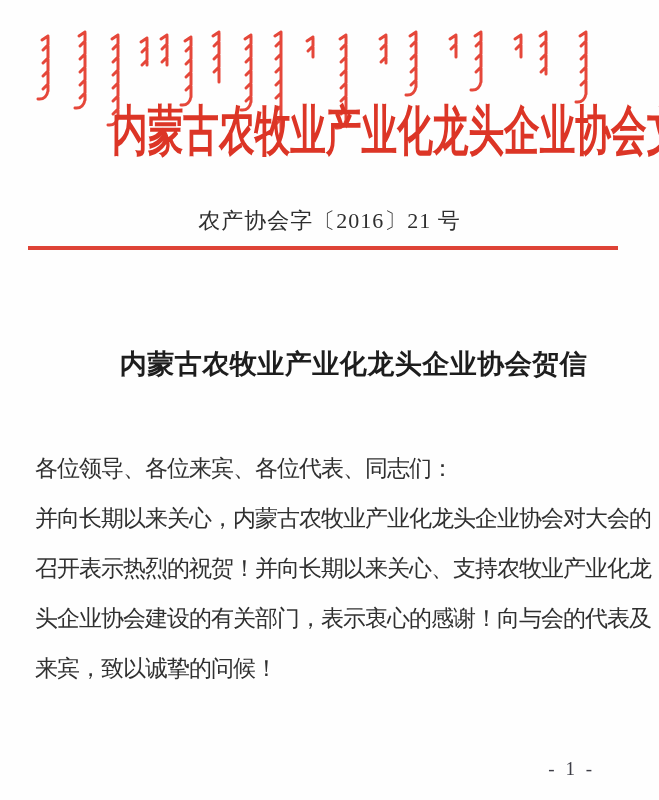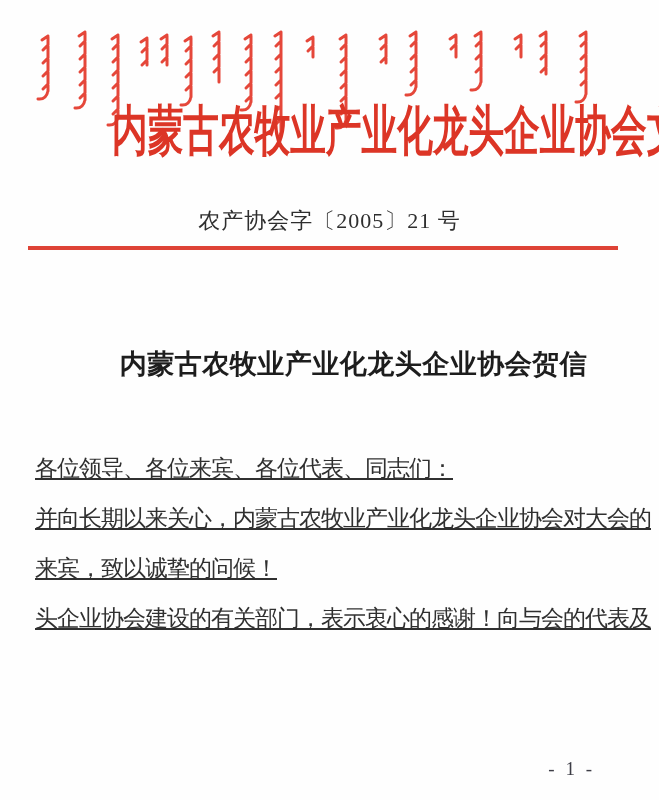--- a/index.html
+++ b/index.html
@@ -68,21 +68,20 @@
     padding-left: 24px;
   }
   .body-text {
     position: absolute;
     left: 35px;
     top: 444px;
     width: 592px;
     font-size: 23px;
     color: #303030;
     letter-spacing: -1px;
-    text-decoration: underline;
   }
   .body-text p {
     margin: 0;
     height: 50px;
     line-height: 50px;
     white-space: nowrap;
   }
   .indent {
     text-indent: 2em;
   }
@@ -118,28 +117,29 @@
         <path d="M420 15 L426 11 M426 11 v22 M426 20 l-5 5"></path>
         <path d="M445 12 L451 8 M451 8 v50 M451 17 l-5 5 M451 30 l-5 5 M451 43 l-5 5 M451 58 q-2 9 -10 8"></path>
         <path d="M485 15 L491 11 M491 11 v22 M491 20 l-5 5"></path>
         <path d="M510 12 L516 8 M516 8 v42 M516 17 l-5 5 M516 30 l-5 5 M516 43 l-5 5"></path>
         <path d="M550 12 L556 8 M556 8 v62 M556 17 l-5 5 M556 30 l-5 5 M556 43 l-5 5 M556 56 l-5 5 M556 70 q-2 9 -10 8"></path>
       </g>
     </svg>
 
   <div class="org-title">内蒙古农牧业产业化龙头企业协会文件</div>
 
-  <div class="doc-number">农产协会字〔2005〕21 号</div>
+  <div class="doc-number">农产协会字〔2016〕21 号</div>
 
   <div class="red-rule"></div>
 
   <h1 class="letter-title">内蒙古农牧业产业化龙头企业协会贺信</h1>
 
   <div class="body-text">
     <p>各位领导、各位来宾、各位代表、同志们：</p>
     <p>并向长期以来关心，内蒙古农牧业产业化龙头企业协会对大会的</p>
+    <p>召开表示热烈的祝贺！并向长期以来关心、支持农牧业产业化龙</p>
+    <p>头企业协会建设的有关部门，表示衷心的感谢！向与会的代表及</p>
     <p>来宾，致以诚挚的问候！</p>
-    <p>头企业协会建设的有关部门，表示衷心的感谢！向与会的代表及</p>
   </div>
 
   <div class="page-num">- 1 -</div>
 
 </div>
 
 </body></html>

